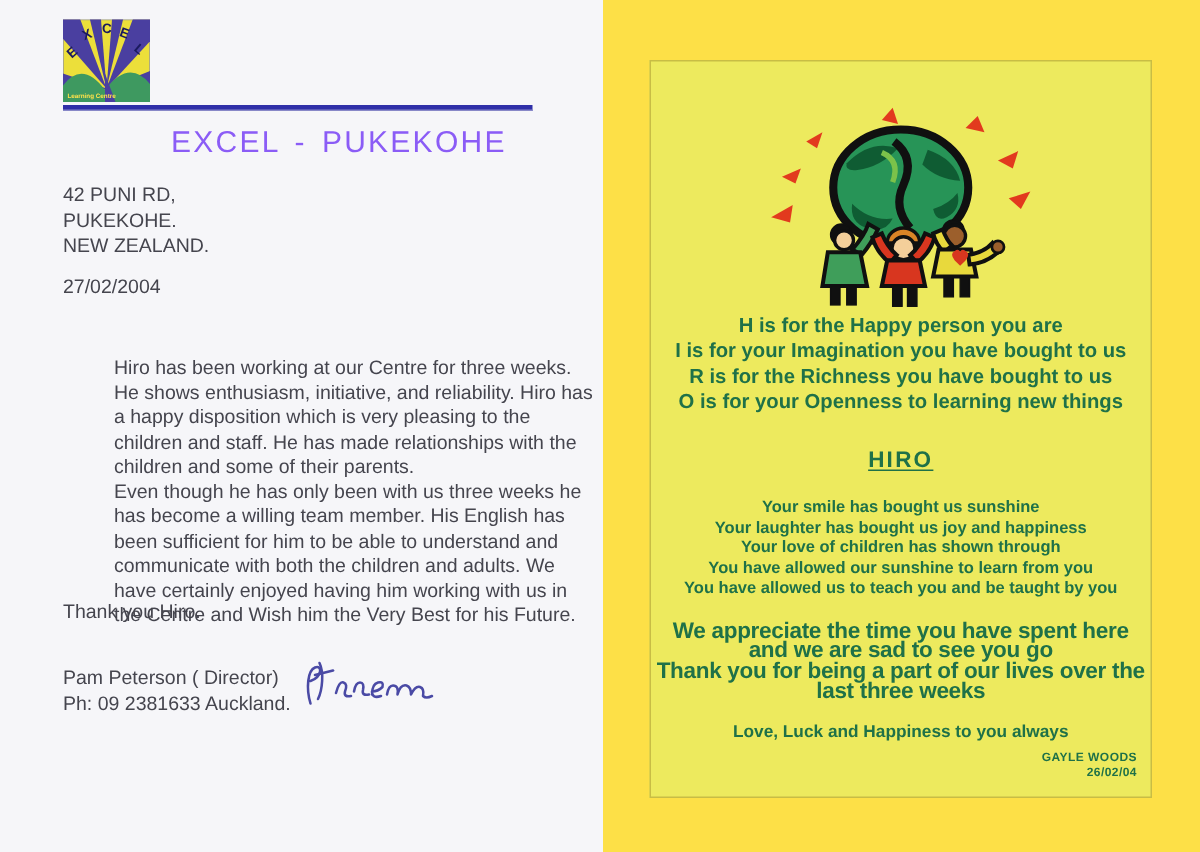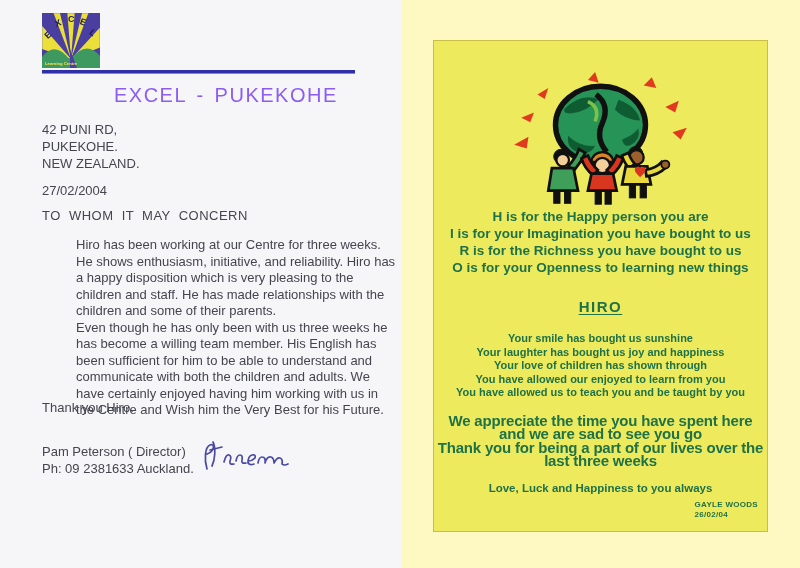--- a/index.html
+++ b/index.html
@@ -25,39 +25,39 @@
   .address-block { position:absolute; left:42px; top:121px; font-size:13px; line-height:17px; }
   .date-line { position:absolute; left:42px; top:183px; font-size:13px; }
   .salutation { position:absolute; left:42px; top:208px; font-size:13px; letter-spacing:0.5px; word-spacing:4px; }
   .body-block { position:absolute; left:42px; top:237px; width:322px; font-size:13px; line-height:16.5px;margin-left:34px; }
   .body-block p { margin:0; }
   .thanks-line { position:absolute; left:42px; top:400px; font-size:13px; }
   .signoff-block { position:absolute; left:42px; top:443px; font-size:13px; line-height:17px; }
   .signature-box { position:absolute; left:198px; top:438px; width:92px; height:38px; }
   
   .memo-page {
-    width:398px; height:568px; position:relative; background:#fef9c3;
+    width:398px; height:568px; position:relative; background:#fde047;
   }
   .memo-card {
     position:absolute; left:31px; top:40px; width:335px; height:492px;
     background:#edea5e; border:1px solid #c8bd45;
     display:flex; flex-direction:column; align-items:center;
     text-align:center; color:#1f7148; font-weight:bold; position:absolute;
   }
   .illustration-box { margin-top:30px; width:195px; height:135px; }
   .acrostic-block { margin-top:2px; width:308px; font-size:13.5px; line-height:17px; }
   .name-heading {
     margin-top:22px; font-size:15px; letter-spacing:1.5px;
     text-decoration:underline; text-underline-offset:2px;
   }
   .poem-block { margin-top:17px; width:316px; font-size:11px; line-height:13.5px; }
   .farewell-block { margin-top:14px; width:328px; font-size:15px; line-height:13.5px; letter-spacing:-0.2px; }
   .closing-line { margin-top:14px; font-size:11.5px;text-align:right; }
   .credit-block {
-    position:absolute; right:9px; bottom:11px; text-align:left;
+    position:absolute; right:9px; bottom:11px; text-align:right;
     font-size:8px; line-height:10px; letter-spacing:0.3px;margin-left:12px;
   }
 </style>
 </head>
 <body>
 
 <div class="screen">
 
   <div class="letter-page">
 
@@ -91,21 +91,20 @@
     <div class="letter-title">EXCEL - PUKEKOHE</div>
     <div class="header-rule"></div>
 
     <div class="address-block">
       <div>42 PUNI RD,</div>
       <div>PUKEKOHE.</div>
       <div>NEW ZEALAND.</div>
     </div>
 
     <div class="date-line">27/02/2004</div>
-    <div class="salutation">TO WHOM IT MAY CONCERN</div>
 
     <div class="body-block">
       <p>Hiro has been working at our Centre for three weeks. He shows enthusiasm, initiative, and reliability. Hiro has a happy disposition which is very pleasing to the children and staff.  He has made relationships with the children and some of their parents.</p>
       <p>Even though he has only been with us three weeks he has become a willing team member.  His English has been sufficient for him to be able to understand and communicate with both the children and adults. We have certainly enjoyed having him working with us in the Centre and Wish him the Very Best for his Future.</p>
     </div>
 
     <div class="thanks-line">Thank you Hiro.</div>
 
     <div class="signoff-block">
       <div>Pam  Peterson ( Director)</div>
@@ -192,21 +191,21 @@
         <div>R is for the Richness you have bought to us</div>
         <div>O is for your Openness to learning new things</div>
       </div>
 
       <div class="name-heading">HIRO</div>
 
       <div class="poem-block">
         <div>Your smile has bought us sunshine</div>
         <div>Your laughter has bought us joy and happiness</div>
         <div>Your love of children has shown through</div>
-        <div>You have allowed our enjoyed to learn from you</div>
+        <div>You have allowed our sunshine to learn from you</div>
         <div>You have allowed us to teach you and be taught by you</div>
       </div>
 
       <div class="farewell-block">
         <div>We appreciate the time you have spent here and we are sad to see you go</div>
         <div>Thank you for being a part of our lives over the last three weeks</div>
       </div>
 
       <div class="closing-line">Love, Luck and Happiness to you always</div>
 

